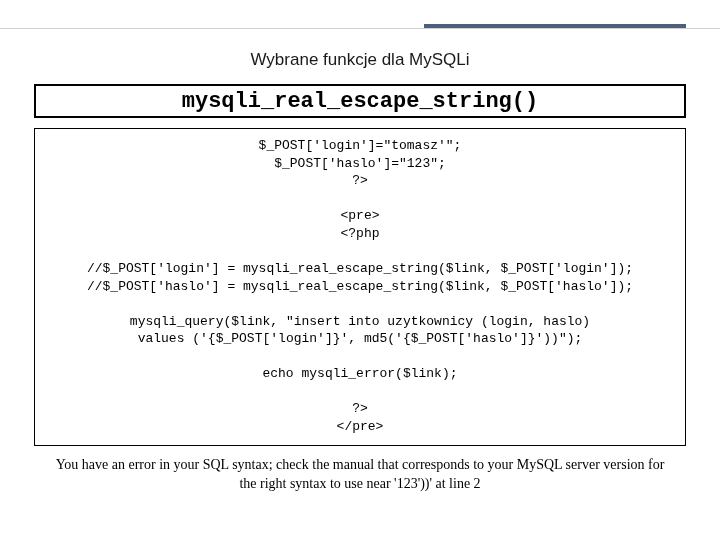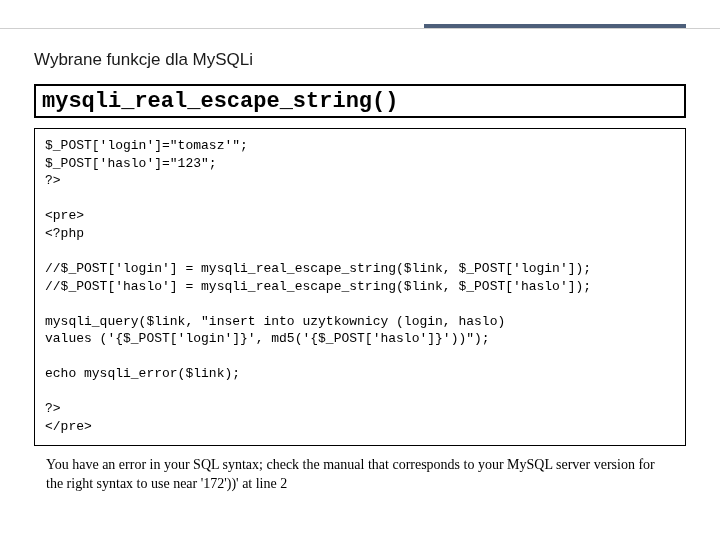--- a/index.html
+++ b/index.html
@@ -1,15 +1,15 @@
 <!DOCTYPE html>
 <html><head>
 <meta charset="utf-8">
 <style>
-  * { box-sizing: border-box; }
+  * { box-sizing: border-box; text-align: center; }
   body {
     margin: 0;
     width: 720px;
     height: 540px;
     background: #fff;
     font-family: Arial, Helvetica, sans-serif;
     color: #000;
     position: relative;
   }
   .topbar {
@@ -99,15 +99,15 @@
 
 mysqli_query($link, "insert into uzytkownicy (login, haslo)
 values ('{$_POST['login']}', md5('{$_POST['haslo']}'))");
 
 echo mysqli_error($link);
 
 ?&gt;
 &lt;/pre&gt;</div>
   </div>
 
-  <div class="error">You have an error in your SQL syntax; check the manual that corresponds to your MySQL server version for the right syntax to use near '172'))' at line 2</div>
+  <div class="error">You have an error in your SQL syntax; check the manual that corresponds to your MySQL server version for the right syntax to use near '123'))' at line 2</div>
 
 </div>
 
 </body></html>

